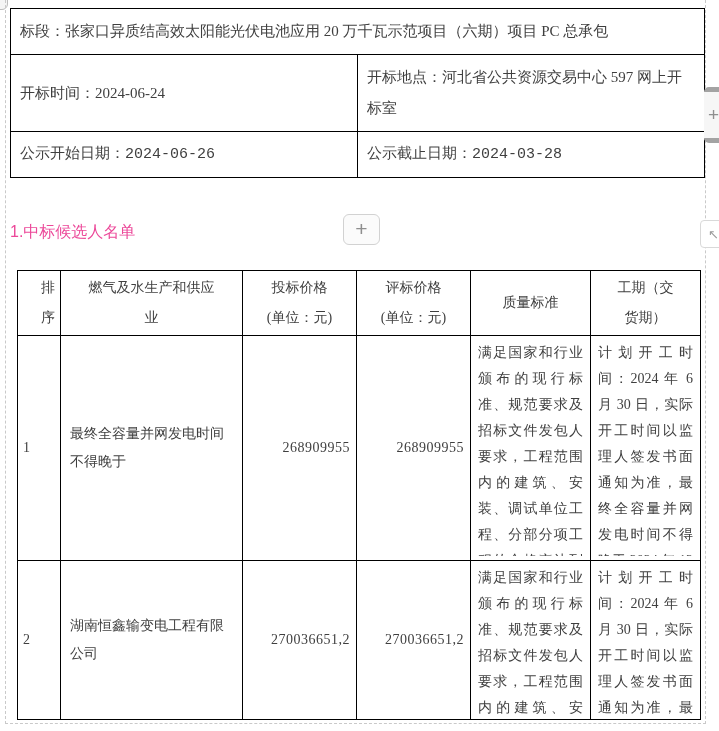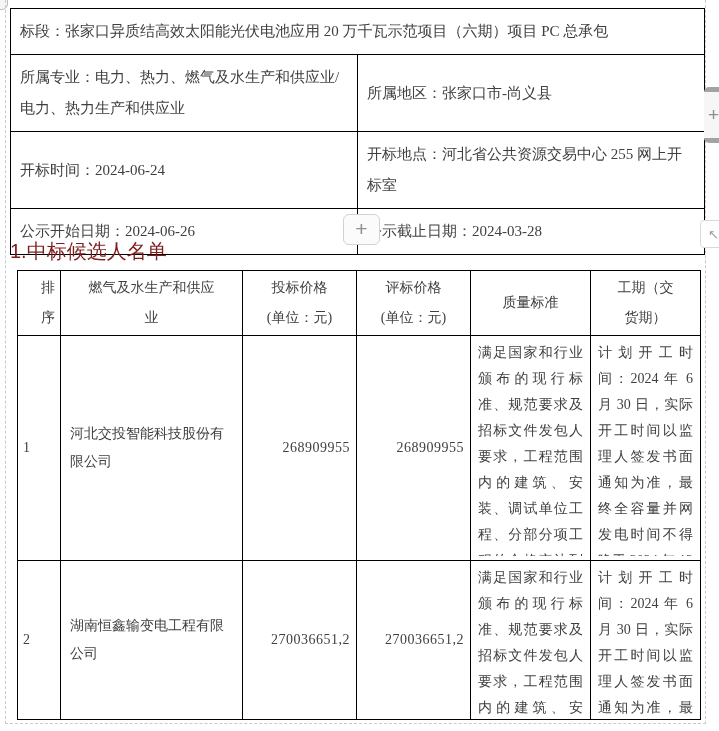--- a/index.html
+++ b/index.html
@@ -20,21 +20,21 @@
   }
   
   table{border-collapse:collapse;table-layout:fixed;}
   .info-table{
     position:absolute;left:10px;top:8px;width:695px;font-size:15px;
   }
   .info-table td{
     border:1.5px solid #000;padding:7px 9px;line-height:31px;
     vertical-align:middle;overflow:hidden;margin-left:48px;
   }
-  .ih1{height:36px;} .ih2{height:68px;} .ih3{height:66px;} .ih4{height:37px;}
+  .ih1{height:36px;} .ih2{height:68px;} .ih3{height:66px;} .ih4{height:37px;font-family:Liberation Mono, monospace;}
   
   .btn-add-row{
     position:absolute;left:343px;top:214px;width:37px;height:31px;
     box-sizing:border-box;background:#fbfbfb;border:1px solid #d2d2d2;
     border-radius:6px;color:#8f8f8f;font-size:21px;line-height:27px;
     text-align:center;font-family:"Liberation Sans","DejaVu Sans",sans-serif;
     cursor:pointer;
   }
   
   .btn-add-col{
@@ -47,23 +47,23 @@
   }
   .btn-select-table{
     position:absolute;left:700px;top:220px;width:32px;height:28px;
     box-sizing:border-box;background:#ffffff;border:1px solid #d9d9d9;
     border-radius:4px;color:#9a9a9a;font-size:13px;display:flex;
     align-items:center;justify-content:flex-start;padding-left:7px;
     font-family:"DejaVu Sans","Liberation Sans",sans-serif;cursor:pointer;
   }
   
   .section-title{
-    position:absolute;left:10px;top:238px;
+    position:absolute;left:10px;top:222px;
     font-family:"Liberation Sans","DejaVu Sans",sans-serif;
-    font-size:20px;color:#7f1d1d;
+    font-size:16px;color:#ec4899;
   }
   
   .cand-table{
     position:absolute;left:17px;top:270px;width:683px;font-size:14px;
   }
   .cand-table th,.cand-table td{
     border:1.5px solid #000;font-weight:normal;overflow:hidden;
   }
   .cand-table thead tr{height:65px;}
   .cand-table th{text-align:center;line-height:30px;padding:0 23px;vertical-align:middle;}
@@ -86,27 +86,23 @@
 
 <table class="info-table">
   <colgroup>
       <col style="width:50%">
       <col style="width:50%">
     </colgroup>
   <tbody>
       <tr class="ih1">
     <td colspan="2">标段：张家口异质结高效太阳能光伏电池应用 20 万千瓦示范项目（六期）项目 PC 总承包</td>
   </tr>
-  <tr class="ih2">
-    <td>所属专业：电力、热力、燃气及水生产和供应业/电力、热力生产和供应业</td>
-    <td>所属地区：张家口市-尚义县</td>
-  </tr>
   <tr class="ih3">
     <td>开标时间：2024-06-24</td>
-    <td>开标地点：河北省公共资源交易中心 255 网上开标室</td>
+    <td>开标地点：河北省公共资源交易中心 597 网上开标室</td>
   </tr>
   <tr class="ih4">
     <td>公示开始日期：2024-06-26</td>
     <td>公示截止日期：2024-03-28</td>
   </tr>
 </tbody>
   </table>
 
 <div class="btn-add-row">
   <span>+</span>
@@ -137,21 +133,21 @@
       <th>燃气及水生产和供应业</th>
       <th>投标价格(单位：元)</th>
       <th>评标价格(单位：元)</th>
       <th>质量标准</th>
       <th>工期（交货期）</th>
     </tr>
   </thead>
   <tbody>
     <tr class="row-first">
       <td class="rank">1</td>
-      <td class="name">河北交投智能科技股份有限公司</td>
+      <td class="name">最终全容量并网发电时间不得晚于</td>
       <td class="price">268909955</td>
       <td class="price">268909955</td>
       <td class="longcell">
           <div class="clip">满足国家和行业颁布的现行标准、规范要求及招标文件发包人要求，工程范围内的建筑、安装、调试单位工程、分部分项工程的合格率达到 100%。</div>
         </td>
       <td class="longcell">
           <div class="clip">计划开工时间：2024 年 6 月 30 日，实际开工时间以监理人签发书面通知为准，最终全容量并网发电时间不得晚于 2024 年 12 月 31 日</div>
         </td>
     </tr>
     <tr class="row-second">

